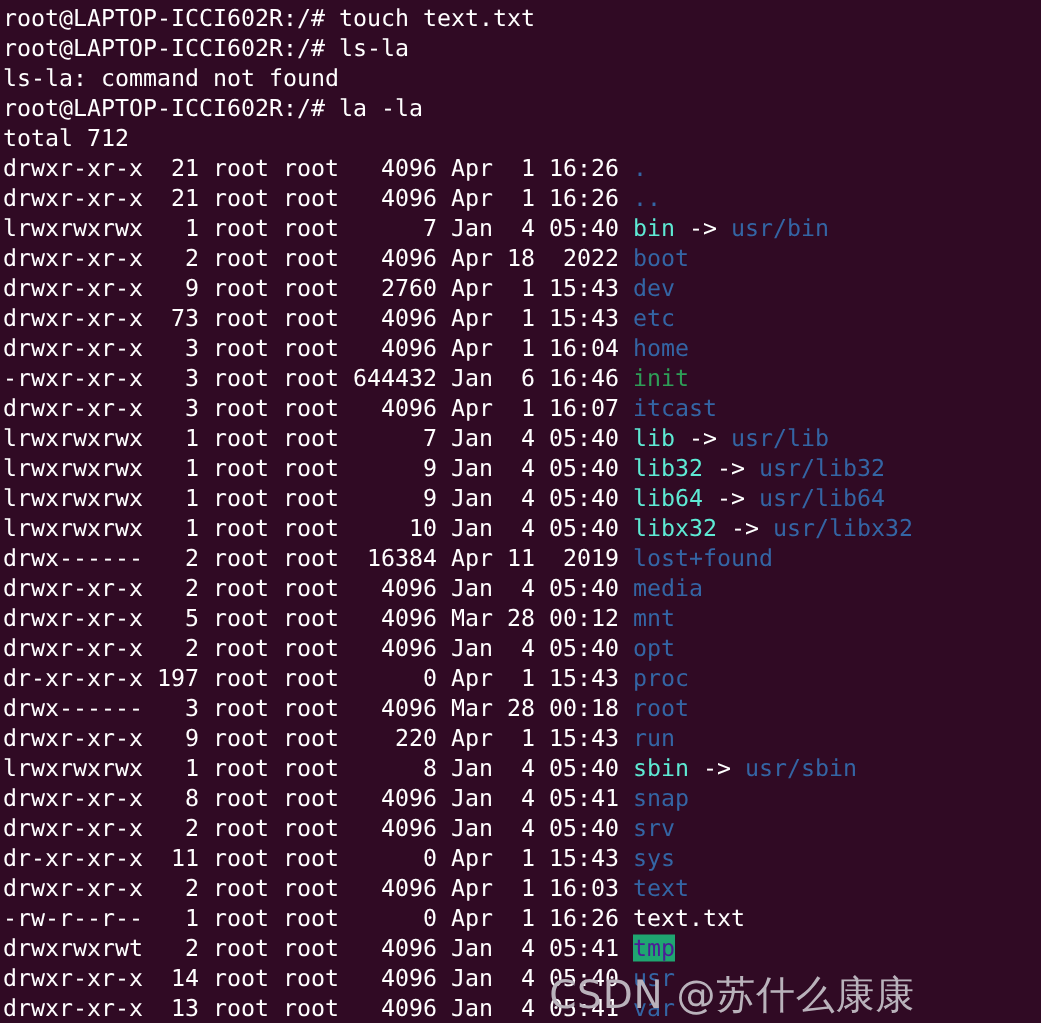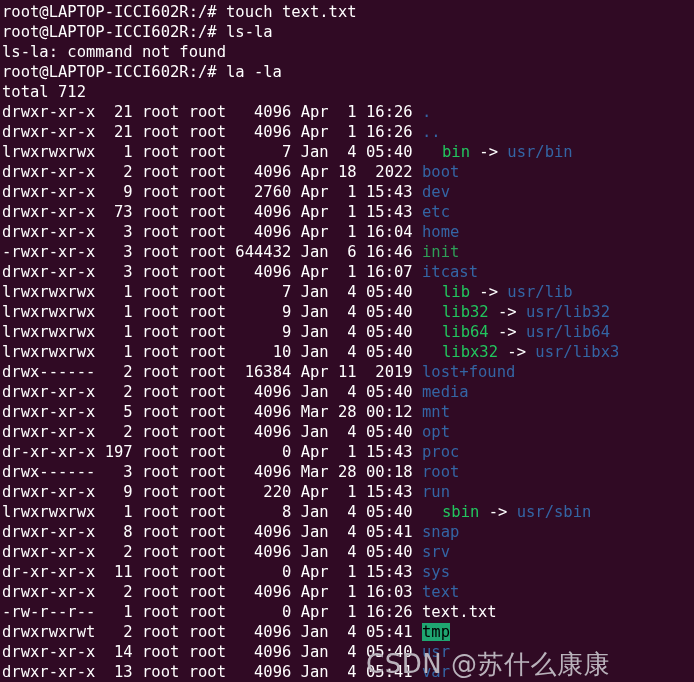--- a/index.html
+++ b/index.html
@@ -22,24 +22,24 @@
   #screen {
     padding: 2px 0 0 2px;
     white-space: pre;
   }
   .line {
     height: 20px;
     white-space: pre;
   }
   .c-white  { color: #ffffff; }
   .c-dir    { color: #3465a4; }
-  .c-link   { color: #22c55e; margin-left: 20px; }
+  .c-link   { color: #5eead4; }
   .c-exec   { color: #2e9e57; margin-top: 20px; }
   .c-sticky {
-    color: #000000;
+    color: #4c1d95;
     background: #1fa671;
   }
   #watermark {
     position: absolute;
     right: 8px;
     bottom: 6px;
     color: #b9b2bb;
     font-family: "DejaVu Sans", "Liberation Sans", sans-serif;
     font-size: 26px;
     line-height: 24px;

